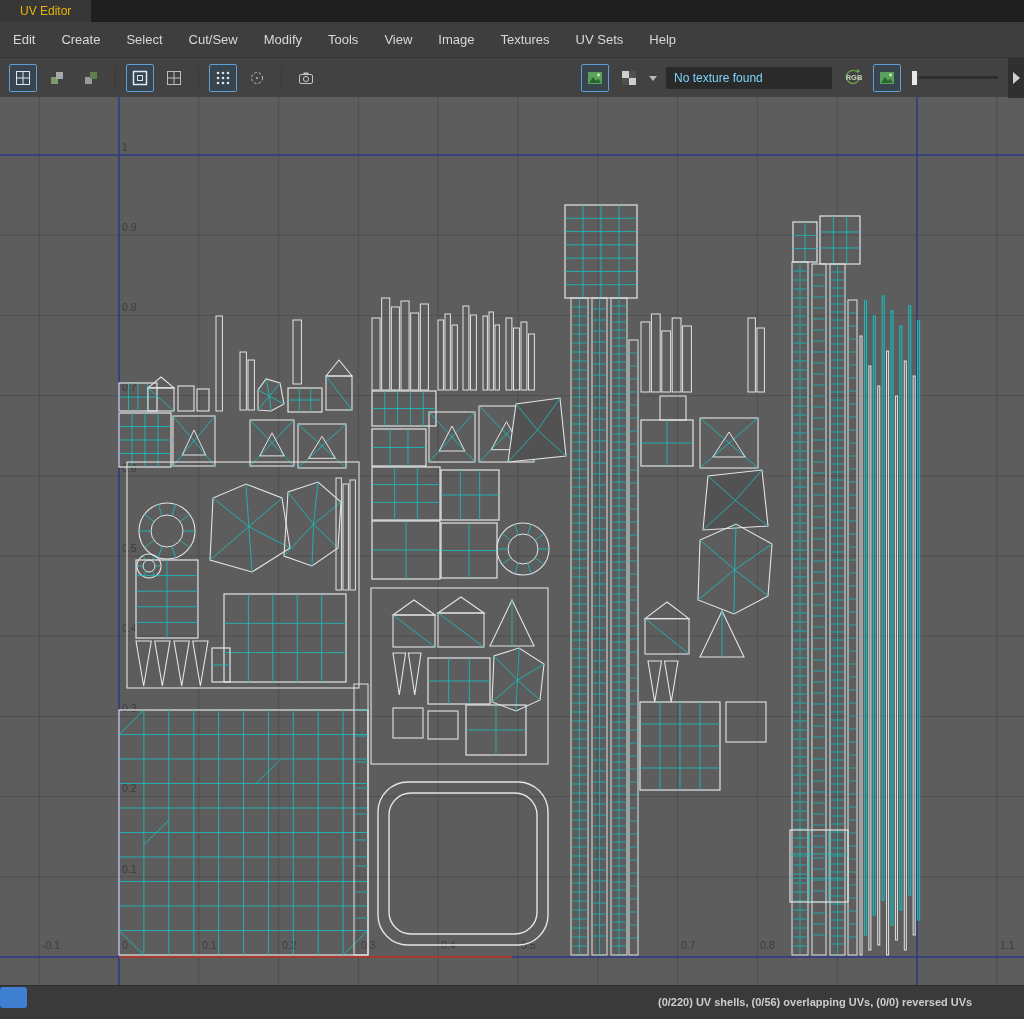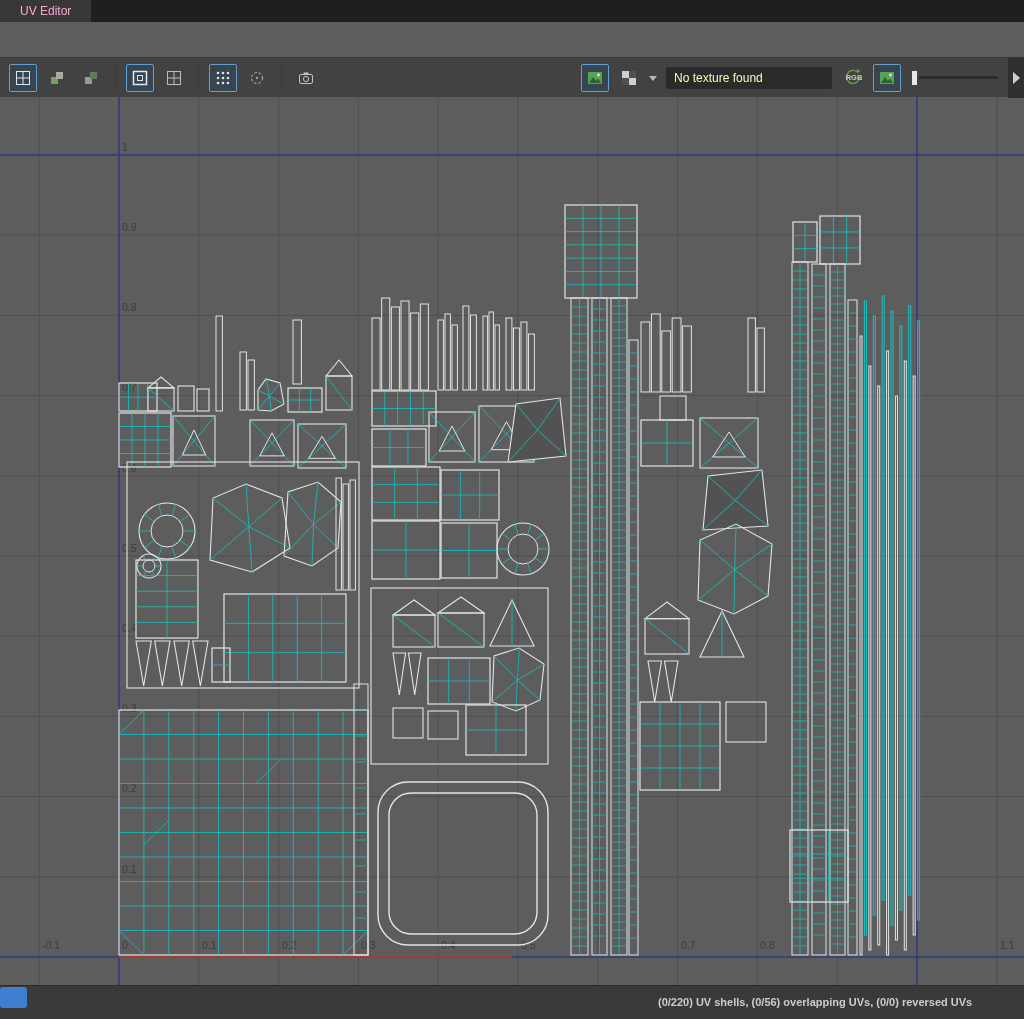--- a/index.html
+++ b/index.html
@@ -1,33 +1,33 @@
 <!DOCTYPE html>
 <html><head>
 <meta charset="utf-8">
 <style>
   html,body{margin:0;padding:0;background:#1f1f1f;}
   #app{position:relative;width:1024px;height:1019px;overflow:hidden;
        font-family:"Liberation Sans",sans-serif;background:#5d5d5d;}
   
   .titlebar{position:absolute;left:0;top:0;width:100%;height:22px;background:#1f1f1f;z-index:4;}
   .uv-tab{position:absolute;left:0;top:0;height:22px;background:#373737;padding:0 20px;
-          display:flex;align-items:center;font-size:12px;color:#f9a8d4;}
+          display:flex;align-items:center;font-size:12px;color:#eab308;}
   .menubar{position:absolute;left:0;top:22px;width:100%;height:35px;background:#3e3e3e;
            display:flex;align-items:center;z-index:4;}
   .menu-item{color:#d8d8d8;font-size:13px;padding:0 13px;height:100%;display:flex;align-items:center;cursor:default;}
   .toolbar{position:absolute;left:0;top:57px;width:100%;height:40px;background:#424242;
            border-top:1px solid #353535;display:flex;align-items:center;padding-left:6px;box-sizing:border-box;z-index:4;}
   .tbtn{width:26px;height:26px;margin:0 3px;border:1px solid transparent;border-radius:2px;
         display:flex;align-items:center;justify-content:center;flex:0 0 auto;}
   .tbtn.sel{border-color:#5f9fd6;background:#39454e;}
   .sep{width:1px;height:24px;background:#383838;margin:0 7px;flex:0 0 auto;}
   .spacer{flex:1 1 auto;}
   .caret{width:14px;display:flex;justify-content:center;flex:0 0 auto;}
-  .texfield{width:150px;height:22px;background:#2a2a2a;border-radius:2px;color:#fef9c3;
+  .texfield{width:150px;height:22px;background:#2a2a2a;border-radius:2px;color:#7dd3fc;
             font-size:12px;line-height:22px;padding:0 8px;margin:0 6px;white-space:nowrap;
             overflow:hidden;flex:0 0 auto;}
   .rgb{position:relative;width:24px;height:24px;margin:12px 4px;flex:0 0 auto;}
   .rgb svg{position:absolute;left:1px;top:1px;}
   .rgb-text{position:absolute;left:0;top:0;width:100%;height:100%;display:flex;align-items:center;
             justify-content:center;font-size:7.5px;font-weight:bold;color:#c2d2b6;}
   .slider{width:86px;display:flex;align-items:center;margin:0 8px;flex:0 0 auto;}
   .slider .handle{width:5px;height:14px;background:#e8e8e8;flex:0 0 auto;}
   .slider .track{flex:1 1 auto;height:3px;background:#2c2c2c;margin-left:2px;}
   .expander{width:16px;height:40px;background:#303030;display:flex;align-items:center;
@@ -951,20 +951,33 @@
       <rect x="913.1428571428571" y="376" width="2.028571428571429" height="559" fill="none" stroke="#e4e4e4" stroke-width="1"></rect>
       <rect x="917.5714285714286" y="321" width="2.028571428571429" height="599" fill="none" stroke="#17c3c3" stroke-width="1"></rect>
     </svg>
 
   <div class="titlebar">
     <div class="uv-tab">
       <span>UV Editor</span>
     </div>
   </div>
 
+  <div class="menubar">
+      <div class="menu-item">Edit</div>
+      <div class="menu-item">Create</div>
+      <div class="menu-item">Select</div>
+      <div class="menu-item">Cut/Sew</div>
+      <div class="menu-item">Modify</div>
+      <div class="menu-item">Tools</div>
+      <div class="menu-item">View</div>
+      <div class="menu-item">Image</div>
+      <div class="menu-item">Textures</div>
+      <div class="menu-item">UV Sets</div>
+      <div class="menu-item">Help</div>
+    </div>
 
   <div class="toolbar">
     <div class="tbtn sel">
       <svg width="16" height="16">
         <rect x="1.5" y="1.5" width="13" height="13" fill="none" stroke="#d9e8f7"></rect>
         <line x1="8" y1="1.5" x2="8" y2="14.5" stroke="#d9e8f7"></line>
         <line x1="1.5" y1="8" x2="14.5" y2="8" stroke="#d9e8f7"></line>
       </svg>
     </div>
     <div class="tbtn">

